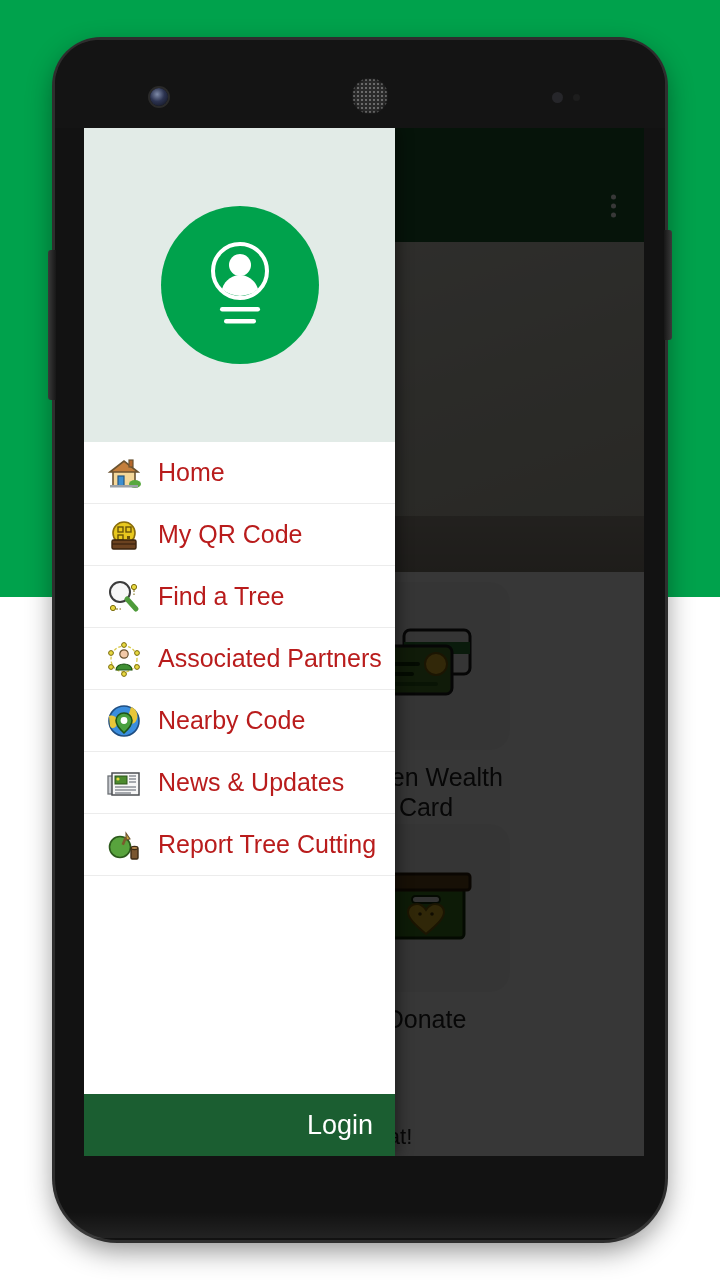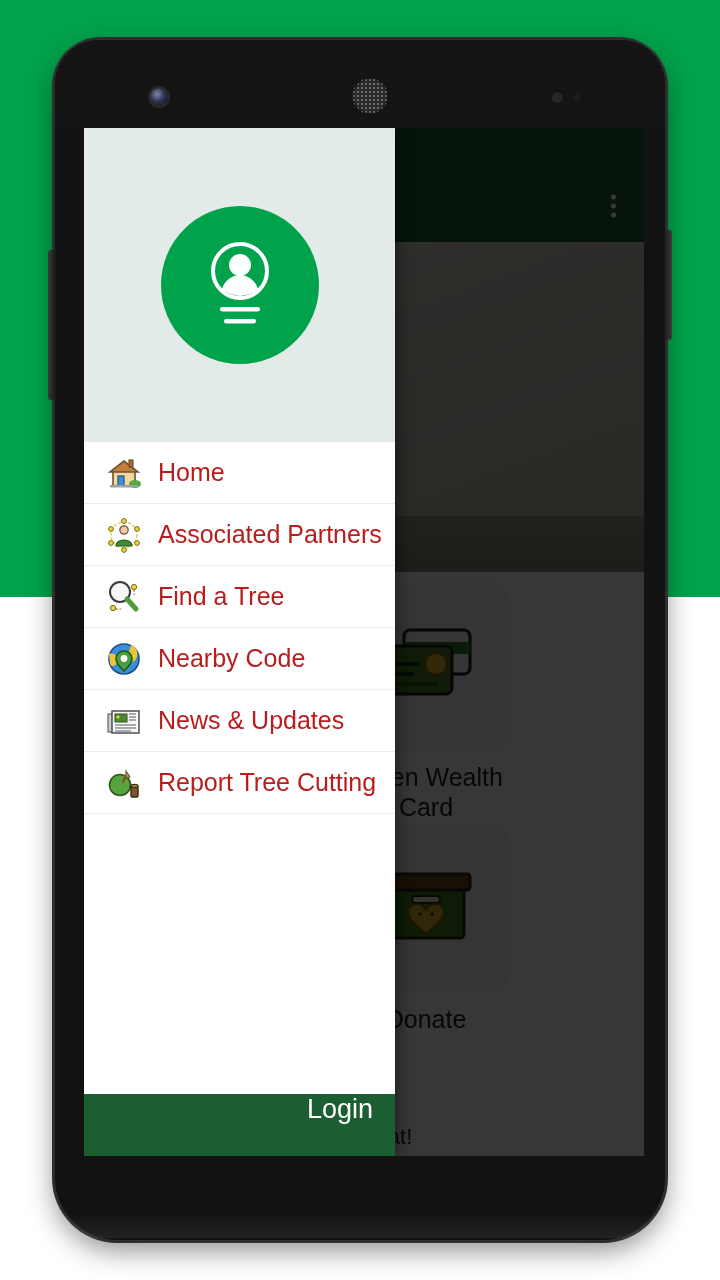--- a/index.html
+++ b/index.html
@@ -137,21 +137,21 @@
     width:44px; height:44px; flex:0 0 44px; margin-right:12px;
     display:flex; align-items:center; justify-content:center;
   }
   .nav-icon svg { display:block; }
   .nav-label { font-size:25px; color:#b91c1c; white-space:nowrap; }
 
   .drawer-spacer { height:40px; background:#fff; }
 
   .drawer-footer {
     height:62px; flex:0 0 auto; background:#1b5e31;
-    display:flex; justify-content:flex-end; padding-right:22px;
+    display:flex; align-items:center; justify-content:flex-end; padding-right:22px;
   }
   .login-label { color:#ffffff; font-size:27px; }
 </style>
 </head>
 <body>
 
 <div id="stage">
 
   <div class="backdrop-green"></div>
 
@@ -290,20 +290,48 @@
                 <path d="M5 18 L19 7 L33 18 Z" fill="#c47f3c" stroke="#6b5330" stroke-width="1.6"></path>
                 <rect x="24" y="6" width="4" height="7" fill="#b5672b" stroke="#6b5330" stroke-width="1.2"></rect>
                 <rect x="13" y="22" width="6" height="10" fill="#3d8fd1" stroke="#26557d" stroke-width="1.2"></rect>
                 <ellipse cx="30" cy="30" rx="6" ry="4" fill="#57a83f"></ellipse>
                 <rect x="5" y="31" width="28" height="2.5" fill="#9aa0a6"></rect>
               </svg>
             </span>
             <span class="nav-label">Home</span>
           </div>
 
+          <div class="nav-item">
+            <span class="nav-icon">
+              <svg width="38" height="38" viewBox="0 0 38 38">
+                <circle cx="19" cy="17" r="11" fill="#e8c81e" stroke="#8a6d0b" stroke-width="1.6"></circle>
+                <rect x="13" y="11" width="5" height="5" fill="none" stroke="#6b5408" stroke-width="1.4"></rect>
+                <rect x="21" y="11" width="5" height="5" fill="none" stroke="#6b5408" stroke-width="1.4"></rect>
+                <rect x="13" y="19" width="5" height="5" fill="none" stroke="#6b5408" stroke-width="1.4"></rect>
+                <rect x="22" y="20" width="3" height="3" fill="#6b5408"></rect>
+                <rect x="7" y="24" width="24" height="9" rx="1.5" fill="#6b4220" stroke="#3a230e" stroke-width="1.4"></rect>
+                <path d="M7 28 H31" stroke="#3a230e" stroke-width="1.2"></path>
+              </svg>
+            </span>
+            <span class="nav-label">My QR Code</span>
+          </div>
+
+          <div class="nav-item">
+            <span class="nav-icon">
+              <svg width="38" height="38" viewBox="0 0 38 38">
+                <circle cx="15" cy="14" r="10" fill="#f7f7f7" stroke="#3b3b3b" stroke-width="2"></circle>
+                <path d="M22 21 L31 31" stroke="#4e9b3a" stroke-width="5" stroke-linecap="round"></path>
+                <circle cx="29" cy="9" r="2.6" fill="#e8d840" stroke="#7a6b0c" stroke-width="1"></circle>
+                <path d="M29 12 V17" stroke="#7a6b0c" stroke-width="1" stroke-dasharray="2 1.5"></path>
+                <circle cx="8" cy="30" r="2.6" fill="#e8d840" stroke="#7a6b0c" stroke-width="1"></circle>
+                <path d="M11 31 H16" stroke="#7a6b0c" stroke-width="1" stroke-dasharray="2 1.5"></path>
+              </svg>
+            </span>
+            <span class="nav-label">Find a Tree</span>
+          </div>
 
           <div class="nav-item">
             <span class="nav-icon">
               <svg width="38" height="38" viewBox="0 0 38 38">
                 <circle cx="19" cy="19" r="13" fill="none" stroke="#d8c94a" stroke-width="1.3" stroke-dasharray="3 2"></circle>
                 <circle cx="19" cy="14" r="4.2" fill="#f2c9a8" stroke="#6b5330" stroke-width="1.2"></circle>
                 <path d="M11 30 C11 22 27 22 27 30 Z" fill="#3f8f33" stroke="#1f5417" stroke-width="1.2"></path>
                 <circle cx="19" cy="5" r="2.4" fill="#e8d840" stroke="#7a6b0c" stroke-width="1"></circle>
                 <circle cx="32" cy="13" r="2.4" fill="#e8d840" stroke="#7a6b0c" stroke-width="1"></circle>
                 <circle cx="32" cy="27" r="2.4" fill="#e8d840" stroke="#7a6b0c" stroke-width="1"></circle>
@@ -311,34 +339,20 @@
                 <circle cx="6" cy="27" r="2.4" fill="#e8d840" stroke="#7a6b0c" stroke-width="1"></circle>
                 <circle cx="6" cy="13" r="2.4" fill="#e8d840" stroke="#7a6b0c" stroke-width="1"></circle>
               </svg>
             </span>
             <span class="nav-label">Associated Partners</span>
           </div>
 
           <div class="nav-item">
             <span class="nav-icon">
               <svg width="38" height="38" viewBox="0 0 38 38">
-                <circle cx="15" cy="14" r="10" fill="#f7f7f7" stroke="#3b3b3b" stroke-width="2"></circle>
-                <path d="M22 21 L31 31" stroke="#4e9b3a" stroke-width="5" stroke-linecap="round"></path>
-                <circle cx="29" cy="9" r="2.6" fill="#e8d840" stroke="#7a6b0c" stroke-width="1"></circle>
-                <path d="M29 12 V17" stroke="#7a6b0c" stroke-width="1" stroke-dasharray="2 1.5"></path>
-                <circle cx="8" cy="30" r="2.6" fill="#e8d840" stroke="#7a6b0c" stroke-width="1"></circle>
-                <path d="M11 31 H16" stroke="#7a6b0c" stroke-width="1" stroke-dasharray="2 1.5"></path>
-              </svg>
-            </span>
-            <span class="nav-label">Find a Tree</span>
-          </div>
-
-          <div class="nav-item">
-            <span class="nav-icon">
-              <svg width="38" height="38" viewBox="0 0 38 38">
                 <circle cx="19" cy="19" r="15" fill="#3b8ede" stroke="#1f4d80" stroke-width="1.6"></circle>
                 <path d="M4 14 C10 12 13 17 12 22 C11 27 6 27 5 24 Z" fill="#e8c63a"></path>
                 <path d="M26 5 C32 7 34 14 31 19 C28 24 22 21 23 15 Z" fill="#e8c63a"></path>
                 <path d="M19 11 C23.5 11 27 14.4 27 18.6 C27 24 19 31 19 31 C19 31 11 24 11 18.6 C11 14.4 14.5 11 19 11 Z" fill="#49a03f" stroke="#1f5417" stroke-width="1.6"></path>
                 <circle cx="19" cy="18.5" r="3.4" fill="#ffffff"></circle>
               </svg>
             </span>
             <span class="nav-label">Nearby Code</span>
           </div>
 

